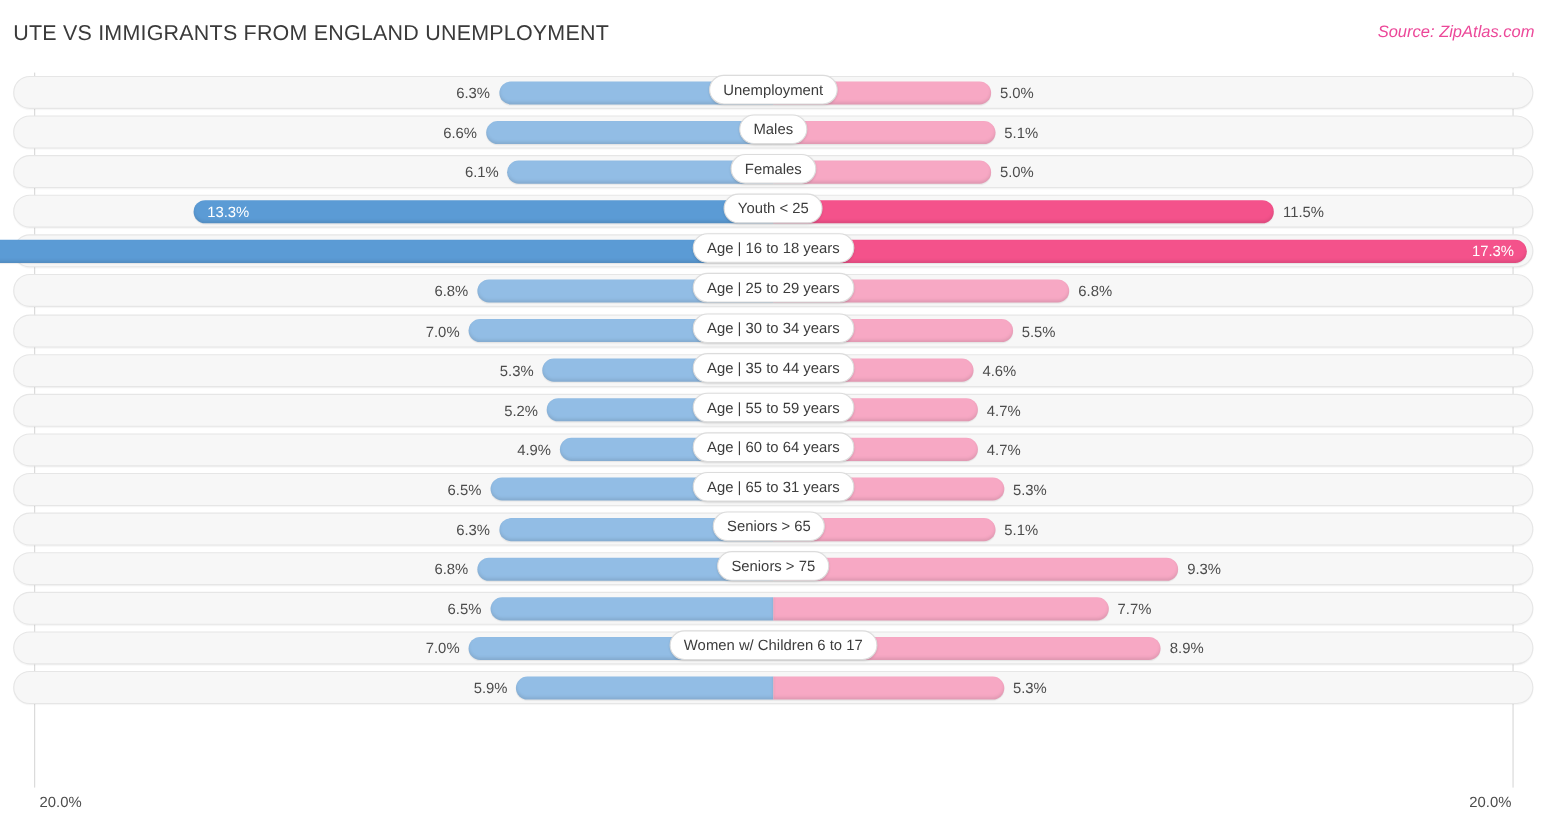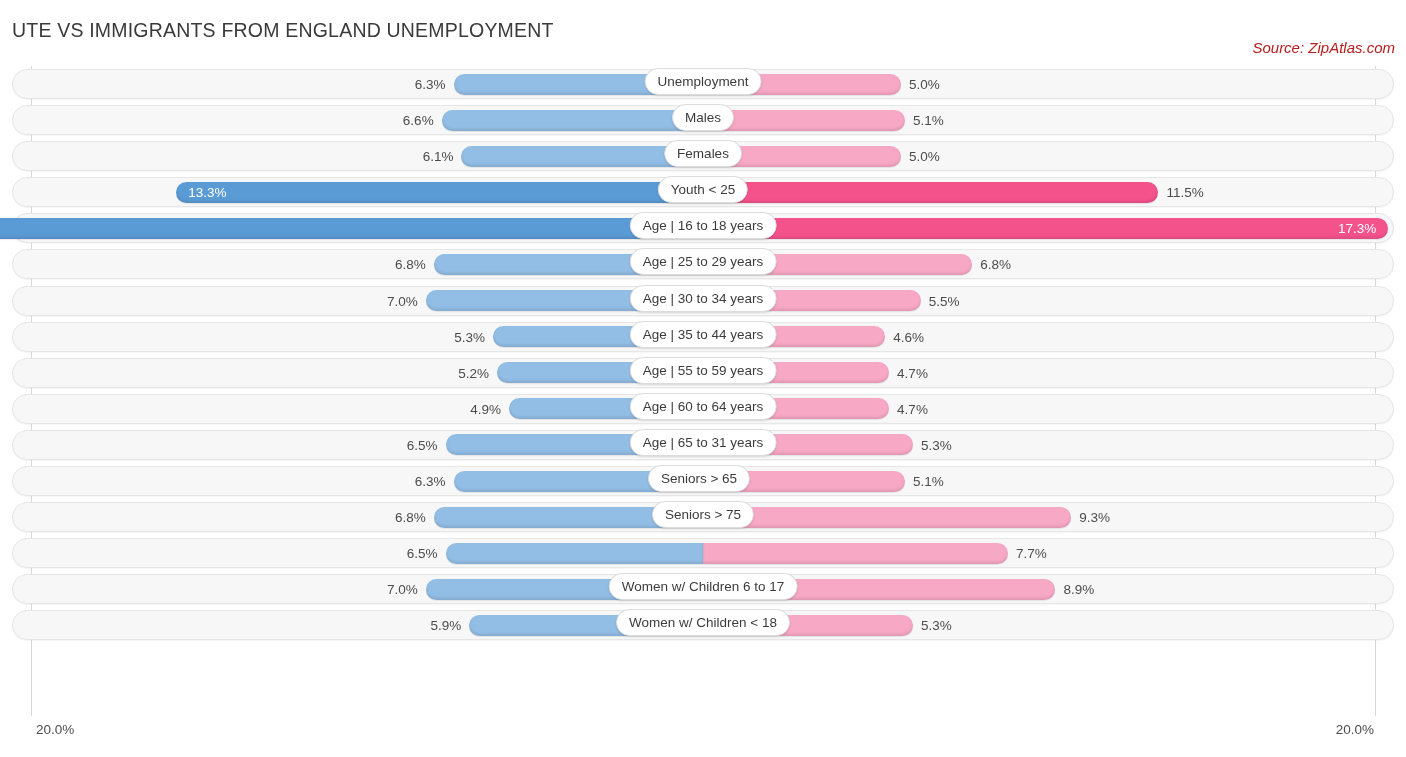--- a/index.html
+++ b/index.html
@@ -22,24 +22,24 @@
     position: absolute;
     left: 12px; top: 19px;
     font-size: 19.5px;
     letter-spacing: .2px;
     color: #3a3a3a;
     font-weight: 400;
     white-space: nowrap;
   }
   .source {
     position: absolute;
-    right: 11px; top: 39px;
+    right: 11px; top: 21px;
     font-size: 15px;
     font-style: italic;
-    color: #b91c1c;
+    color: #ec4899;
     white-space: nowrap;
   }
 
   
   .plot {
     position: absolute;
     left: 0; top: 66px;
     width: 1406px;
     height: 650px;
   }
@@ -344,21 +344,20 @@
         <div class="row">
           <div class="track"></div>
           <div class="bar left" style="left: 469.36px; width: 233.64px; background: rgb(146, 189, 229);">
             <div class="bar-inner"></div>
           </div>
           <div class="bar right" style="left: 703px; width: 209.88px; background: rgb(247, 168, 196);">
             <div class="bar-inner"></div>
           </div>
           <div class="val l" style="right: 944.64px;">5.9%</div>
           <div class="val r" style="left: 920.88px;">5.3%</div>
-          <div class="pill" style="left: 703px;">Women w/ Children &lt; 18</div>
         </div>
       </div>
   </div>
 
   <div class="axis-lab left">20.0%</div>
   <div class="axis-lab right">20.0%</div>
 
 
 </div>
 

